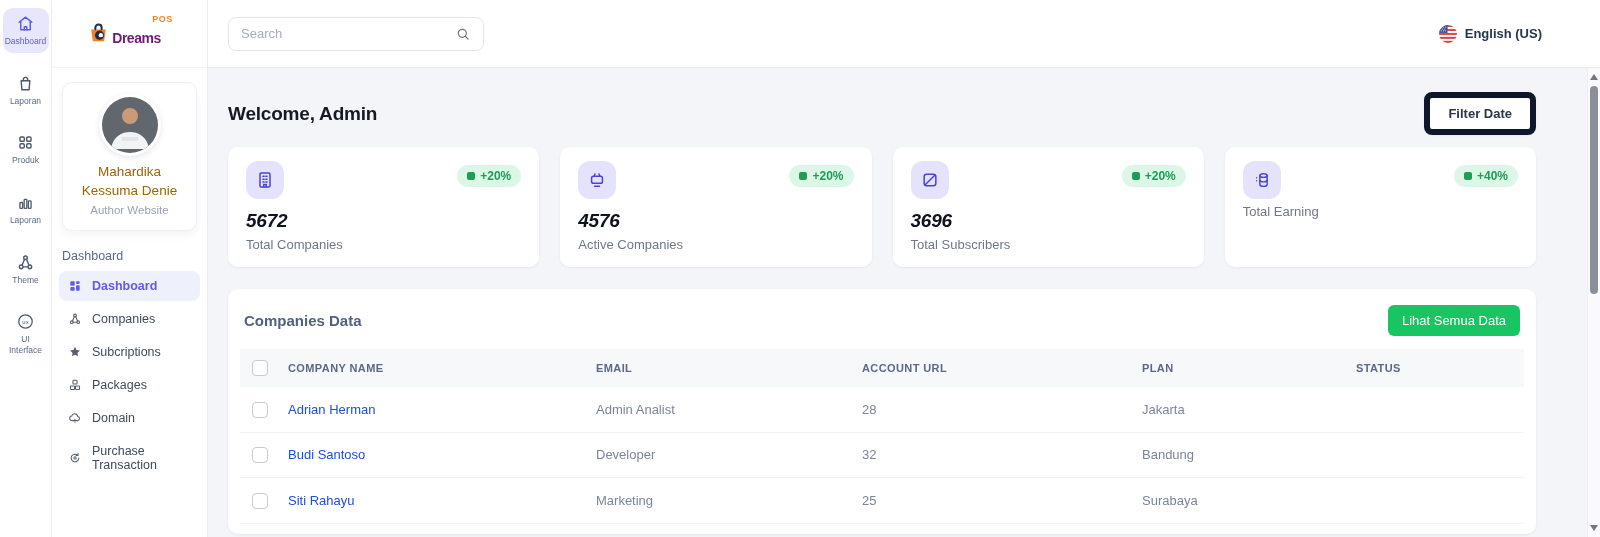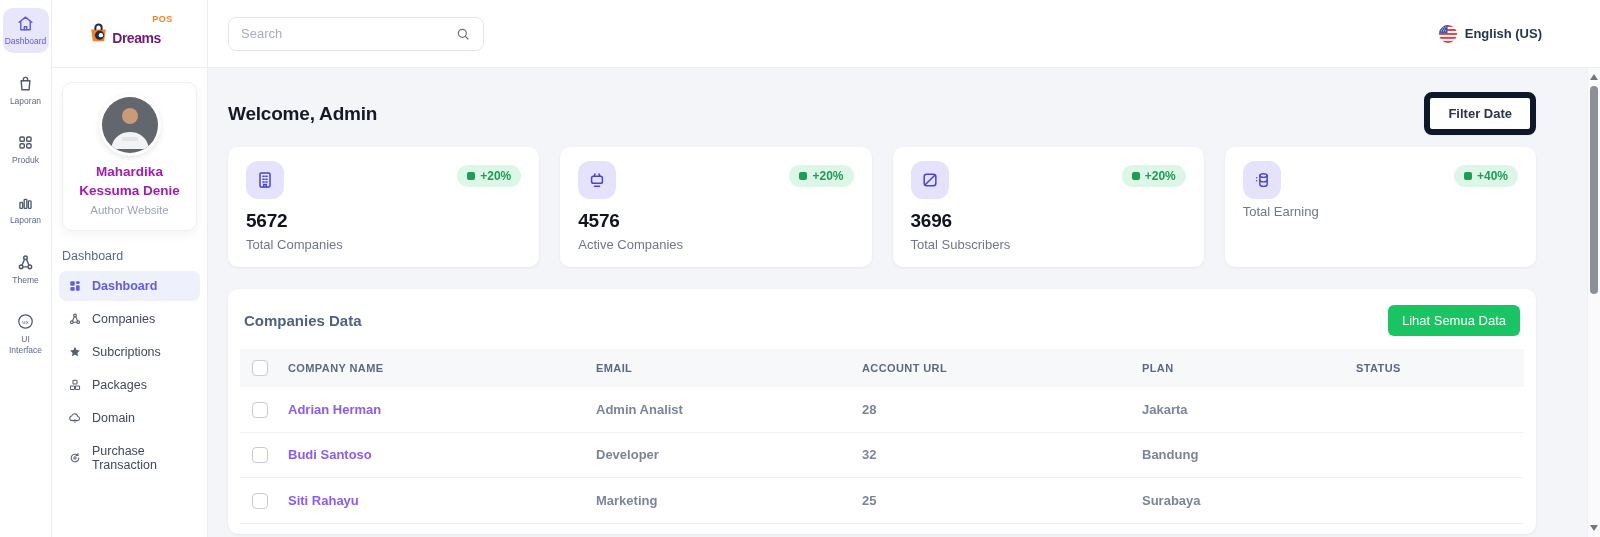--- a/index.html
+++ b/index.html
@@ -47,21 +47,21 @@
   }
   .profile-card {
     margin:14px 10px 6px; border:1px solid #EFF0F4; border-radius:10px;
     padding:14px 8px 14px; text-align:center; background:#fff;
     box-shadow:0 4px 10px rgba(30,40,70,.05);
   }
   .avatar {
     width:56px; height:56px; border-radius:50%; overflow:hidden; margin:0 auto 10px;
     box-shadow:0 0 0 3px #fff, 0 2px 8px rgba(0,0,0,.22);
   }
-  .profile-name { font-size:13.5px; font-weight:700; color:#a21caf; line-height:1.4; }
+  .profile-name { font-size:13.5px; font-weight:400; color:#a16207; line-height:1.4; }
   .profile-role { font-size:11.5px; color:#9AA3B2; margin-top:3px; }
   .section-label { padding:12px 10px 8px; font-size:12.5px; color:#5A6A85; }
   .menu { padding:0 7px; display:flex; flex-direction:column; gap:3px; }
   .menu-item {
     display:flex; align-items:center; gap:10px; padding:8px 9px;
     border-radius:8px; font-size:12.5px; color:#3F4B5B; cursor:pointer;
   }
   .menu-item svg { width:14px; height:14px; flex-shrink:0; color:#57606E; }
   .menu-item.active { background:#EEF0FB; color:#6559E8; font-weight:700; }
   .menu-item.active svg { color:#6559E8; }
@@ -105,43 +105,43 @@
     width:38px; height:38px; border-radius:12px; background:#E5E3FB;
     display:grid; place-items:center; color:#4A43D6;
   }
   .stat-icon svg { width:20px; height:20px; }
   .badge {
     display:flex; align-items:center; gap:5px;
     background:#DCF7E8; color:#1E9D55; font-size:12px; font-weight:700;
     padding:4px 10px; border-radius:20px; margin-top:4px;
   }
   .badge-square { width:8px; height:8px; border-radius:2px; background:#1E9D55; display:inline-block; }
-  .stat-value { margin-top:11px; font-size:19px; font-weight:800; color:#10141F; letter-spacing:-.2px; }
+  .stat-value { margin-top:11px; font-size:19px; font-weight:800; color:#10141F; letter-spacing:-.2px;font-style:italic; }
   .stat-label { margin-top:5px; font-size:13px; color:#6F7886; }
 
   
   .table-card {
     background:#fff; border-radius:10px; padding:16px 12px 10px;
     box-shadow:0 1px 3px rgba(16,24,40,.06);
   }
   .table-card-head { display:flex; align-items:center; justify-content:space-between; padding:0 4px; }
   .table-title { font-size:15px; font-weight:700; color:#51627E; }
   .green-btn {
     background:#19C462; color:#fff; border:none; border-radius:6px;
     padding:8px 14px; font-size:13px; font-weight:400; cursor:pointer;
     font-family:"Liberation Sans", sans-serif;
   }
   table { width:100%; border-collapse:collapse; margin-top:13px; }
   thead tr { background:#F7F8FA; }
   th {
     text-align:left; font-size:11px; font-weight:700; color:#5A6A85;
     letter-spacing:.4px; padding:11px 8px; white-space:nowrap;
   }
-  td { padding:14px 8px; font-size:13px; border-bottom:1px solid #F0F1F4;font-weight:bold; }
-  td.cell-name { font-weight:700; color:#8b5cf6;margin-left:9px; }
+  td { padding:14px 8px; font-size:13px; border-bottom:1px solid #F0F1F4; }
+  td.cell-name { font-weight:400; color:#1d4ed8;margin-left:9px; }
   td.cell-muted { color:#7B8598; }
   .checkbox {
     width:16px; height:16px; border:1.5px solid #C6CBD4; border-radius:4px;
     display:inline-block; background:#fff; cursor:pointer; vertical-align:middle;
   }
   .cb-col { width:40px; padding-left:12px; }
 
   
   .bottom-card {
     margin-top:8px; background:#fff; border-radius:10px 10px 0 0; height:46px;

